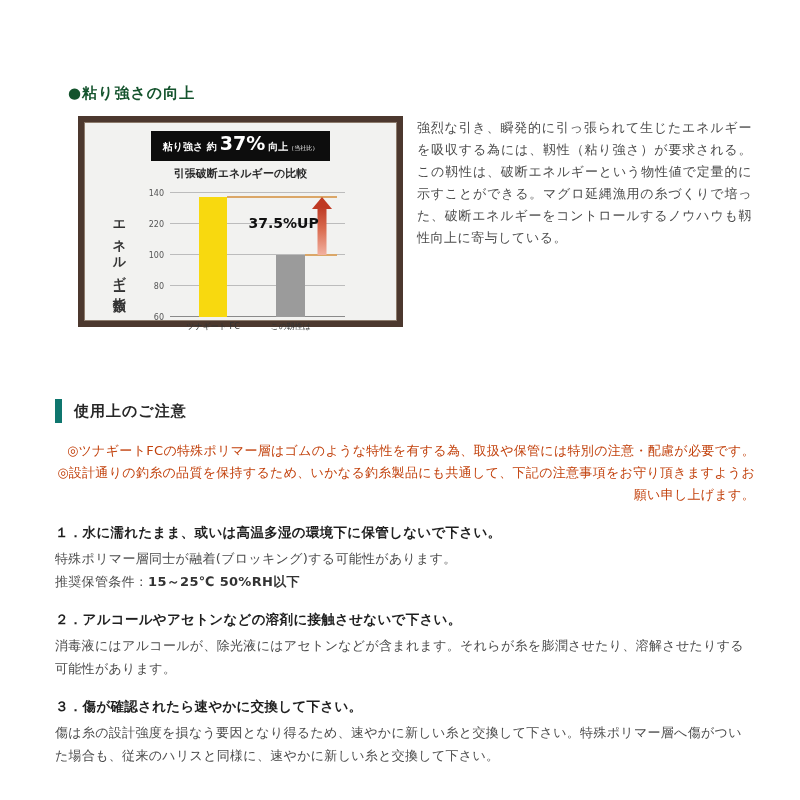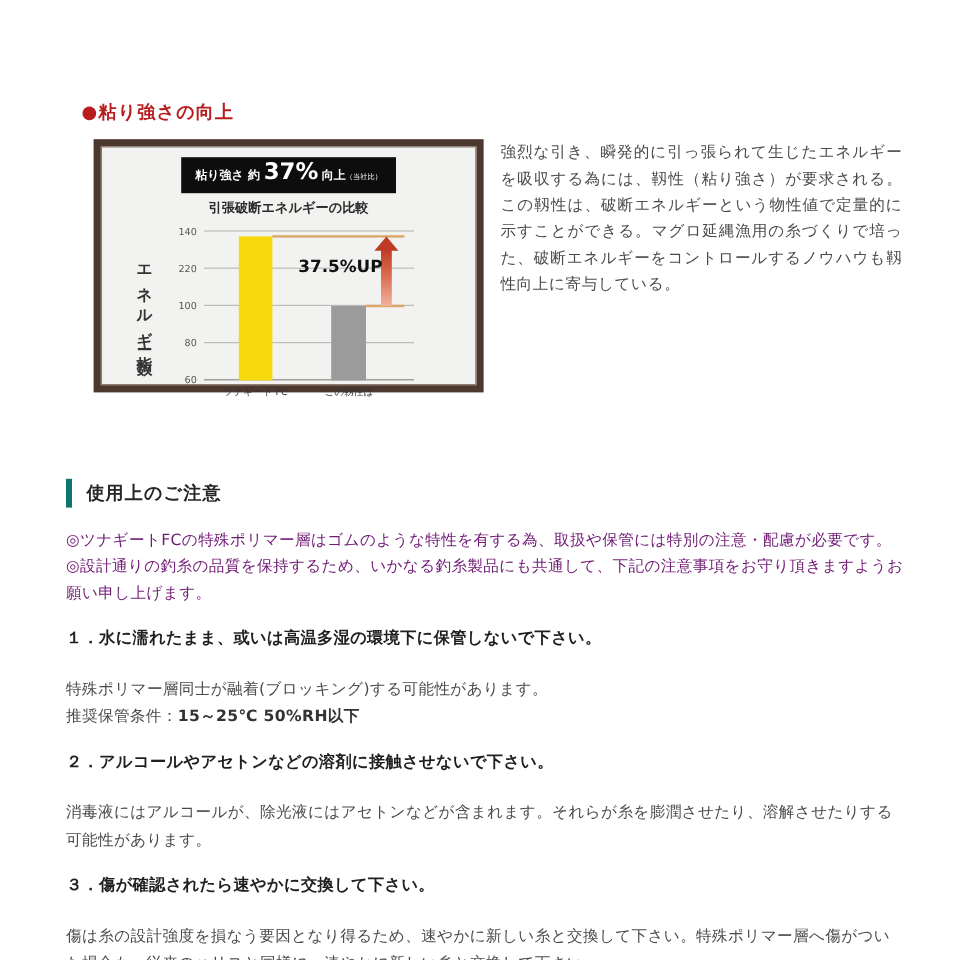--- a/index.html
+++ b/index.html
@@ -2,21 +2,21 @@
 <html><head>
 <meta charset="utf-8">
 <style>
   * { margin: 0; padding: 0; box-sizing: border-box; }
   html, body { width: 800px; height: 800px; background: #ffffff;
     font-family: "DejaVu Sans", "Liberation Sans", sans-serif; }
   body { position: relative; overflow: hidden; }
 
   
   .tenacity-section { position: absolute; left: 68px; top: 84px; width: 684px; }
-  .tenacity-heading { font-size: 15px; font-weight: bold; color: #b91c1c; letter-spacing: 1px; }
+  .tenacity-heading { font-size: 15px; font-weight: bold; color: #14532d; letter-spacing: 1px; }
   .tenacity-row { display: flex; margin-top: 13px; }
 
   .chart-frame {
     width: 325px; height: 211px; flex: 0 0 325px; margin-left: 10px;
     border: 6px solid #4c382e; background: #f2f2f0;
     box-shadow: inset 0 0 0 1px #8d7c6d; padding-top: 9px;
   }
   .chart-badge {
     display: table; margin: 0 auto; background: #0d0d0d; color: #ffffff;
     padding: 2px 12px 3px; white-space: nowrap; line-height: 20px;
@@ -62,29 +62,29 @@
 
   .tenacity-desc {
     flex: 1; margin-left: 14px; margin-top: 1px;
     font-size: 13px; line-height: 22px; color: #4b4b4b;
     text-align: justify; letter-spacing: 0.5px;
   }
 
   
   .precautions-section { position: absolute; left: 55px; top: 399px; width: 700px; }
   .precautions-heading {
-    border-left: 5px solid #0f766e; padding-left: 12px;
+    border-left: 7px solid #0f766e; padding-left: 12px;
     font-size: 15px; font-weight: bold; color: #262626; line-height: 24px;
     letter-spacing: 1px;
   }
   .precautions-intro { margin-top: 17px; }
-  .precautions-intro p { font-size: 13px; line-height: 22px; color: #701a75; letter-spacing: 0.3px; }
+  .precautions-intro p { font-size: 13px; line-height: 22px; color: #c2410c; letter-spacing: 0.3px; text-align: right; }
   .caution-item { margin-top: 16px; }
   .caution-title { font-size: 13.5px; font-weight: bold; color: #1f1f1f; line-height: 21px; letter-spacing: 0.3px; }
-  .caution-body { font-size: 13px; line-height: 23px; color: #4b4b4b; margin-top: 20px; letter-spacing: 0.3px; }
+  .caution-body { font-size: 13px; line-height: 23px; color: #4b4b4b; margin-top: 4px; letter-spacing: 0.3px; }
   .caution-note { font-size: 13px; line-height: 23px; color: #4b4b4b; letter-spacing: 0.3px; }
   .caution-note b { color: #333; }
 </style>
 </head>
 <body>
 
 <section class="tenacity-section">
   <h2 class="tenacity-heading">●粘り強さの向上</h2>
 
   <div class="tenacity-row">

